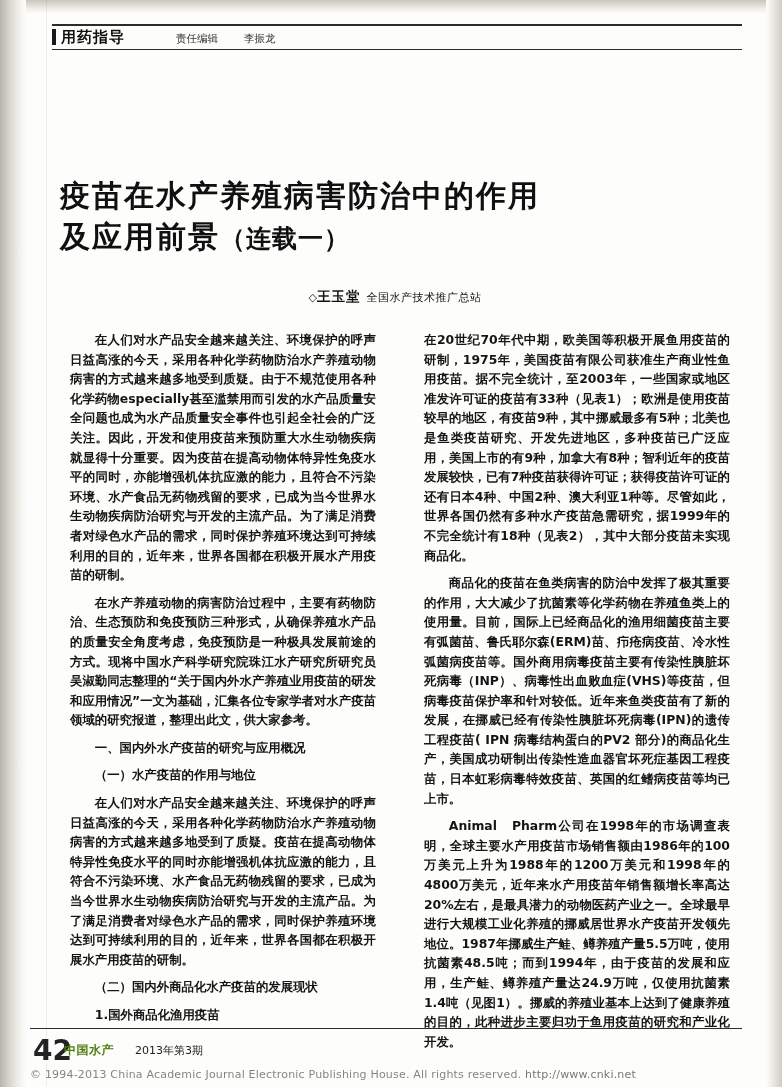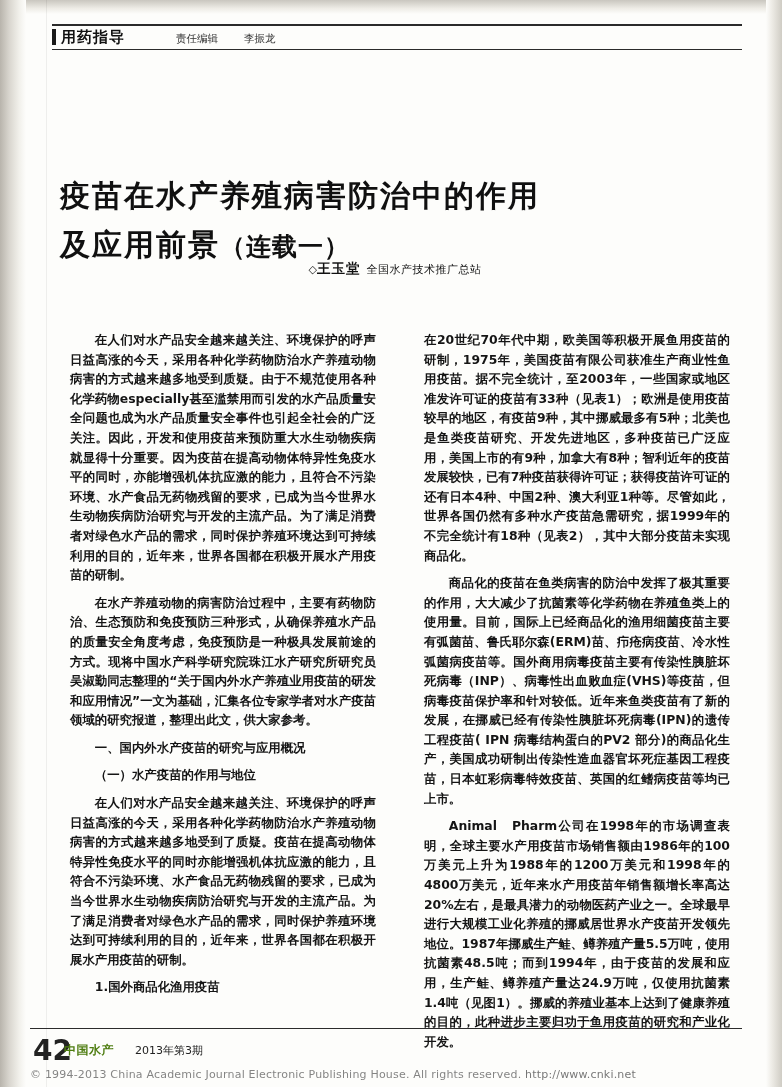--- a/index.html
+++ b/index.html
@@ -104,31 +104,31 @@
     letter-spacing: 2px;
     color: #101010;
     line-height: 1.22;
   }
   .art-title-line2 {
     font-size: 30px;
     font-weight: bold;
     letter-spacing: 2px;
     color: #101010;
     line-height: 1.22;
-    margin-top: 12px;
+    margin-top: 4px;
   }
   .art-title-sub {
     font-size: 25px;
     letter-spacing: 1px;
   }
 
   .byline {
     position: absolute;
     left: 60px;
-    top: 260px;
+    top: 288px;
     width: 670px;
     text-align: center;
     font-size: 12.5px;
     color: #111;
   }
   .byline .diamond { font-size: 11px; }
   .byline .author { font-weight: bold; font-size: 13.5px; letter-spacing: 1px; }
   .byline .affil { font-size: 11px; margin-left: 6px; letter-spacing: 0.5px; }
 
   
@@ -244,20 +244,21 @@
     <span class="diamond">◇</span><span class="author">王玉堂</span><span class="affil">全国水产技术推广总站</span>
   </div>
 
   <div class="columns">
     <div class="col col-left">
       <p>在人们对水产品安全越来越关注、环境保护的呼声日益高涨的今天，采用各种化学药物防治水产养殖动物病害的方式越来越多地受到质疑。由于不规范使用各种化学药物especially甚至滥禁用而引发的水产品质量安全问题也成为水产品质量安全事件也引起全社会的广泛关注。因此，开发和使用疫苗来预防重大水生动物疾病就显得十分重要。因为疫苗在提高动物体特异性免疫水平的同时，亦能增强机体抗应激的能力，且符合不污染环境、水产食品无药物残留的要求，已成为当今世界水生动物疾病防治研究与开发的主流产品。为了满足消费者对绿色水产品的需求，同时保护养殖环境达到可持续利用的目的，近年来，世界各国都在积极开展水产用疫苗的研制。</p>
       <p>在水产养殖动物的病害防治过程中，主要有药物防治、生态预防和免疫预防三种形式，从确保养殖水产品的质量安全角度考虑，免疫预防是一种极具发展前途的方式。现将中国水产科学研究院珠江水产研究所研究员吴淑勤同志整理的“关于国内外水产养殖业用疫苗的研发和应用情况”一文为基础，汇集各位专家学者对水产疫苗领域的研究报道，整理出此文，供大家参考。</p>
       <p class="heading">一、国内外水产疫苗的研究与应用概况</p>
       <p class="heading">（一）水产疫苗的作用与地位</p>
       <p>在人们对水产品安全越来越关注、环境保护的呼声日益高涨的今天，采用各种化学药物防治水产养殖动物病害的方式越来越多地受到了质疑。疫苗在提高动物体特异性免疫水平的同时亦能增强机体抗应激的能力，且符合不污染环境、水产食品无药物残留的要求，已成为当今世界水生动物疾病防治研究与开发的主流产品。为了满足消费者对绿色水产品的需求，同时保护养殖环境达到可持续利用的目的，近年来，世界各国都在积极开展水产用疫苗的研制。</p>
+      <p class="heading">（二）国内外商品化水产疫苗的发展现状</p>
       <p class="heading">1.国外商品化渔用疫苗</p>
     </div>
     <div class="col col-right">
       <p class="noindent">在20世纪70年代中期，欧美国等积极开展鱼用疫苗的研制，1975年，美国疫苗有限公司获准生产商业性鱼用疫苗。据不完全统计，至2003年，一些国家或地区准发许可证的疫苗有33种（见表1）；欧洲是使用疫苗较早的地区，有疫苗9种，其中挪威最多有5种；北美也是鱼类疫苗研究、开发先进地区，多种疫苗已广泛应用，美国上市的有9种，加拿大有8种；智利近年的疫苗发展较快，已有7种疫苗获得许可证；获得疫苗许可证的还有日本4种、中国2种、澳大利亚1种等。尽管如此，世界各国仍然有多种水产疫苗急需研究，据1999年的不完全统计有18种（见表2），其中大部分疫苗未实现商品化。</p>
       <p>商品化的疫苗在鱼类病害的防治中发挥了极其重要的作用，大大减少了抗菌素等化学药物在养殖鱼类上的使用量。目前，国际上已经商品化的渔用细菌疫苗主要有弧菌苗、鲁氏耶尔森(ERM)苗、疖疮病疫苗、冷水性弧菌病疫苗等。国外商用病毒疫苗主要有传染性胰脏坏死病毒（INP）、病毒性出血败血症(VHS)等疫苗，但病毒疫苗保护率和针对较低。近年来鱼类疫苗有了新的发展，在挪威已经有传染性胰脏坏死病毒(IPN)的遗传工程疫苗( IPN 病毒结构蛋白的PV2 部分)的商品化生产，美国成功研制出传染性造血器官坏死症基因工程疫苗，日本虹彩病毒特效疫苗、英国的红鳍病疫苗等均已上市。</p>
       <p>Animal　Pharm公司在1998年的市场调查表明，全球主要水产用疫苗市场销售额由1986年的100万美元上升为1988年的1200万美元和1998年的4800万美元，近年来水产用疫苗年销售额增长率高达20%左右，是最具潜力的动物医药产业之一。全球最早进行大规模工业化养殖的挪威居世界水产疫苗开发领先地位。1987年挪威生产鲑、鳟养殖产量5.5万吨，使用抗菌素48.5吨；而到1994年，由于疫苗的发展和应用，生产鲑、鳟养殖产量达24.9万吨，仅使用抗菌素1.4吨（见图1）。挪威的养殖业基本上达到了健康养殖的目的，此种进步主要归功于鱼用疫苗的研究和产业化开发。</p>
     </div>
   </div>
 
   <div class="footer-rule"></div>

